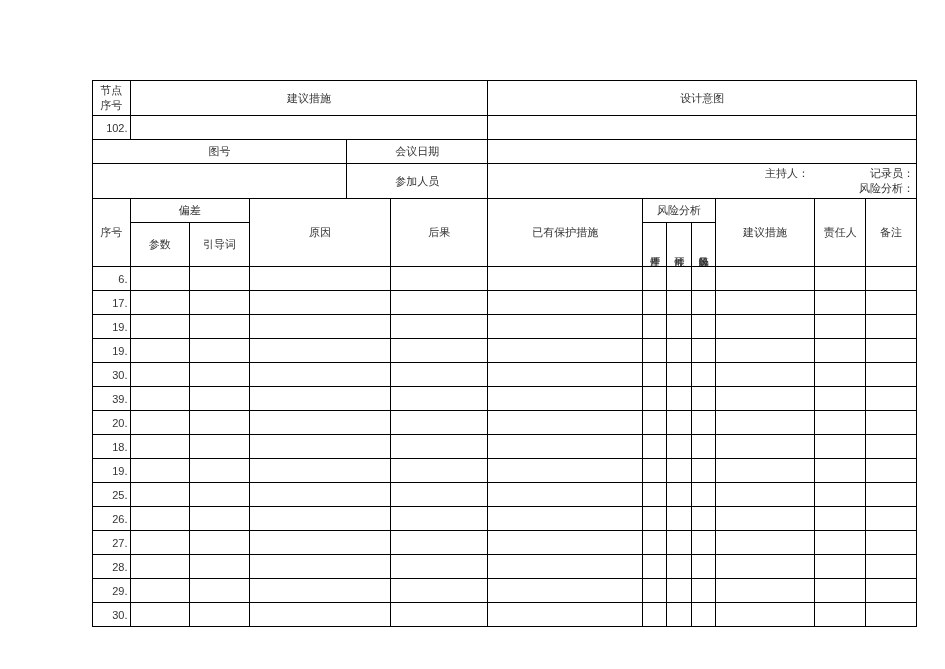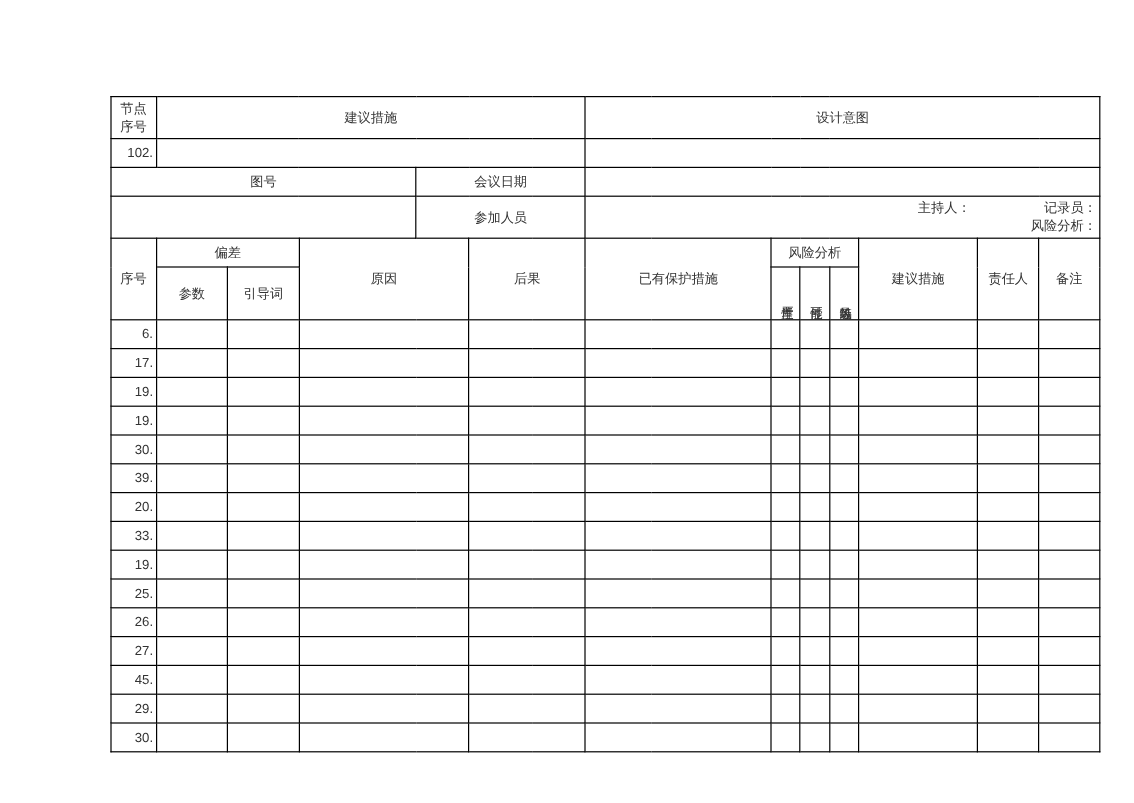--- a/index.html
+++ b/index.html
@@ -206,21 +206,21 @@
         <td colspan="2"></td>
         <td colspan="2"></td>
         <td></td>
         <td></td>
         <td></td>
         <td></td>
         <td></td>
         <td></td>
       </tr>
       <tr class="h-med">
-        <td class="txt-left">33.</td>
+        <td class="txt-left">18.</td>
         <td></td>
         <td></td>
         <td colspan="2"></td>
         <td colspan="2"></td>
         <td colspan="2"></td>
         <td></td>
         <td></td>
         <td></td>
         <td></td>
         <td></td>
@@ -276,21 +276,21 @@
         <td colspan="2"></td>
         <td colspan="2"></td>
         <td></td>
         <td></td>
         <td></td>
         <td></td>
         <td></td>
         <td></td>
       </tr>
       <tr class="h-med">
-        <td class="txt-left">45.</td>
+        <td class="txt-left">28.</td>
         <td></td>
         <td></td>
         <td colspan="2"></td>
         <td colspan="2"></td>
         <td colspan="2"></td>
         <td></td>
         <td></td>
         <td></td>
         <td></td>
         <td></td>

